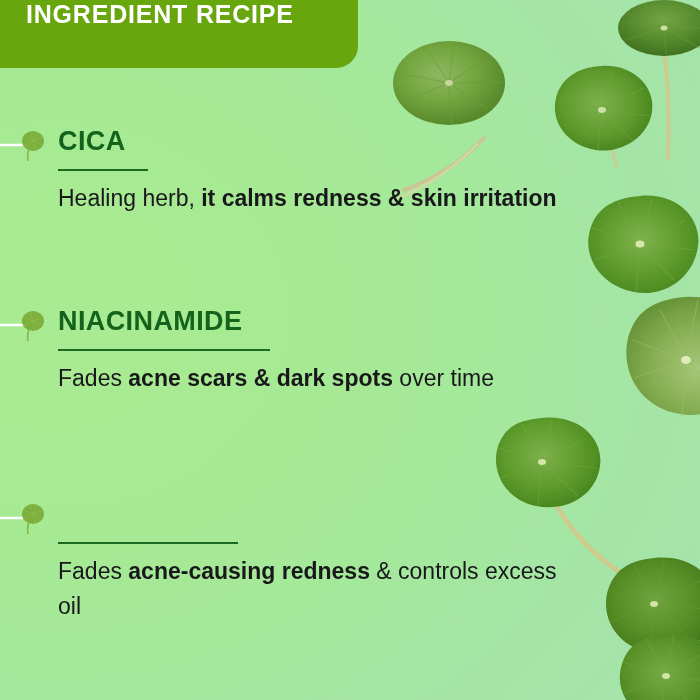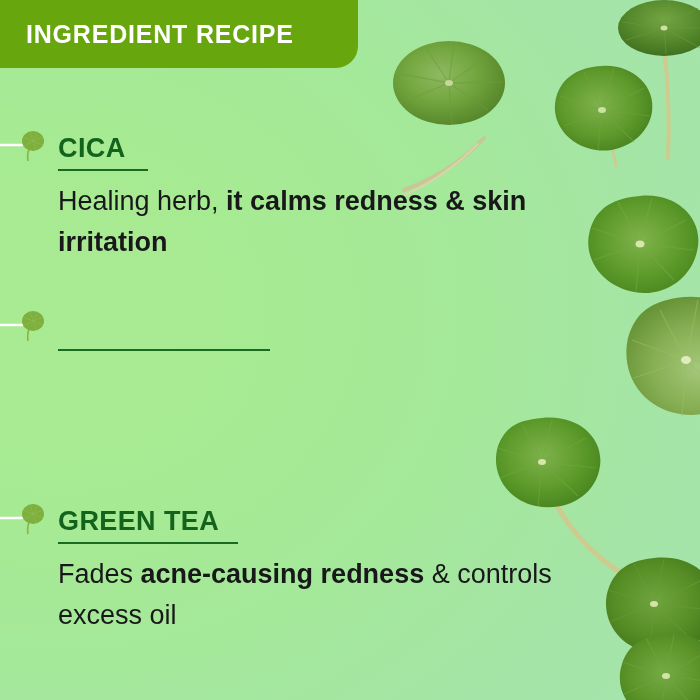--- a/index.html
+++ b/index.html
@@ -25,21 +25,21 @@
   
   #banner {
     position: absolute;
     left: 0;
     top: 0;
     width: 358px;
     height: 68px;
     background: #67a60c;
     border-bottom-right-radius: 22px;
     display: flex;
-    align-items: center;
+    align-items: flex-start;
   }
   #banner-title {
     color: #ffffff;
     font-size: 25px;
     font-weight: bold;
     letter-spacing: 0.8px;
     margin-left: 26px;
     white-space: nowrap;
   }
 
@@ -49,21 +49,21 @@
     left: 0;
     width: 560px;
   }
   #block-0 { top: 128px; }
   #block-1 { top: 308px; }
   #block-2 { top: 501px; }
 
   .heading-row {
     position: relative;
     display: flex;
-    align-items: flex-end;
+    align-items: flex-start;
     height: 34px;
     padding-left: 58px;
   }
   .bullet-leaf {
     position: absolute;
     left: 0;
     top: 0;
     width: 58px;
     height: 34px;
     pointer-events: none;
@@ -83,21 +83,21 @@
     margin-top: 7px;
   }
   #block-0 .heading-rule { width: 90px; }
   #block-1 .heading-rule { width: 212px; }
   #block-2 .heading-rule { width: 180px; }
 
   .desc {
     margin-left: 58px;
     margin-top: 10px;
     color: #18181a;
-    font-size: 27px;
+    font-size: 23px;
     line-height: 1.50;
     max-width: 500px;
   }
   .desc b { font-weight: bold; }
 
   
   .leaf-group { position: absolute; pointer-events: none; }
   .leaf-svg { display: block; overflow: visible; }
 
   #leaf-a { left: 392px; top: 30px;  }
@@ -263,33 +263,34 @@
   <div class="block" id="block-1">
     <div class="heading-row">
       <span class="bullet-leaf">
         <svg width="58" height="34" viewBox="0 0 58 34">
           <path d="M0 17 L22 17" stroke="#ffffff" stroke-width="2.6" stroke-linecap="round"></path>
           <path d="M31 15 C28 22 27 28 28 33" stroke="#8ab443" stroke-width="1.6" fill="none"></path>
           <ellipse cx="33" cy="13" rx="11" ry="10" fill="#7db03c"></ellipse>
           <path d="M33 13 L23 9 M33 13 L24 18 M33 13 L30 4 M33 13 L38 4 M33 13 L43 9 M33 13 L43 17 M33 13 L36 22" stroke="#8fbb55" stroke-width="0.9" opacity="0.7" fill="none"></path>
         </svg>
       </span>
+      <span class="heading-text">NIACINAMIDE</span>
     </div>
     <div class="heading-rule"></div>
+    <div class="desc"><span>Fades </span><b>acne scars &amp; dark spots</b><span> over time</span></div>
   </div>
 
   <div class="block" id="block-2">
     <div class="heading-row">
       <span class="bullet-leaf">
         <svg width="58" height="34" viewBox="0 0 58 34">
           <path d="M0 17 L22 17" stroke="#ffffff" stroke-width="2.6" stroke-linecap="round"></path>
           <path d="M31 15 C28 22 27 28 28 33" stroke="#8ab443" stroke-width="1.6" fill="none"></path>
           <ellipse cx="33" cy="13" rx="11" ry="10" fill="#7db03c"></ellipse>
           <path d="M33 13 L23 9 M33 13 L24 18 M33 13 L30 4 M33 13 L38 4 M33 13 L43 9 M33 13 L43 17 M33 13 L36 22" stroke="#8fbb55" stroke-width="0.9" opacity="0.7" fill="none"></path>
         </svg>
       </span>
-      <span class="heading-text">GREEN TEA</span>
     </div>
     <div class="heading-rule"></div>
     <div class="desc"><span>Fades </span><b>acne-causing redness</b><span> &amp; controls excess oil</span></div>
   </div>
 
 </div>
 
 </body></html>

